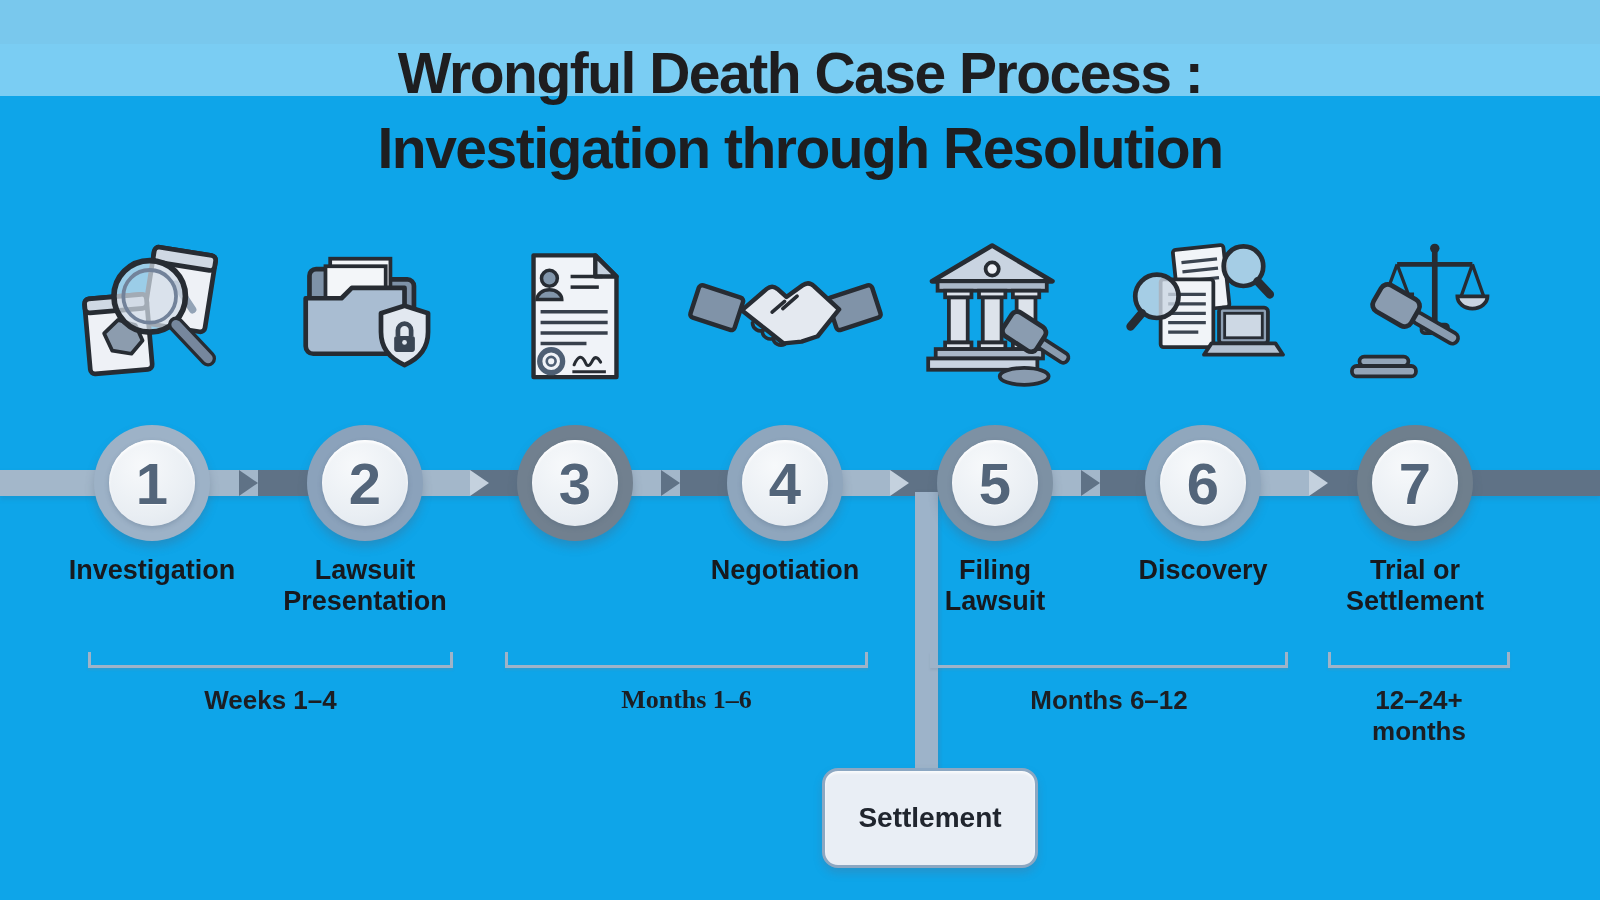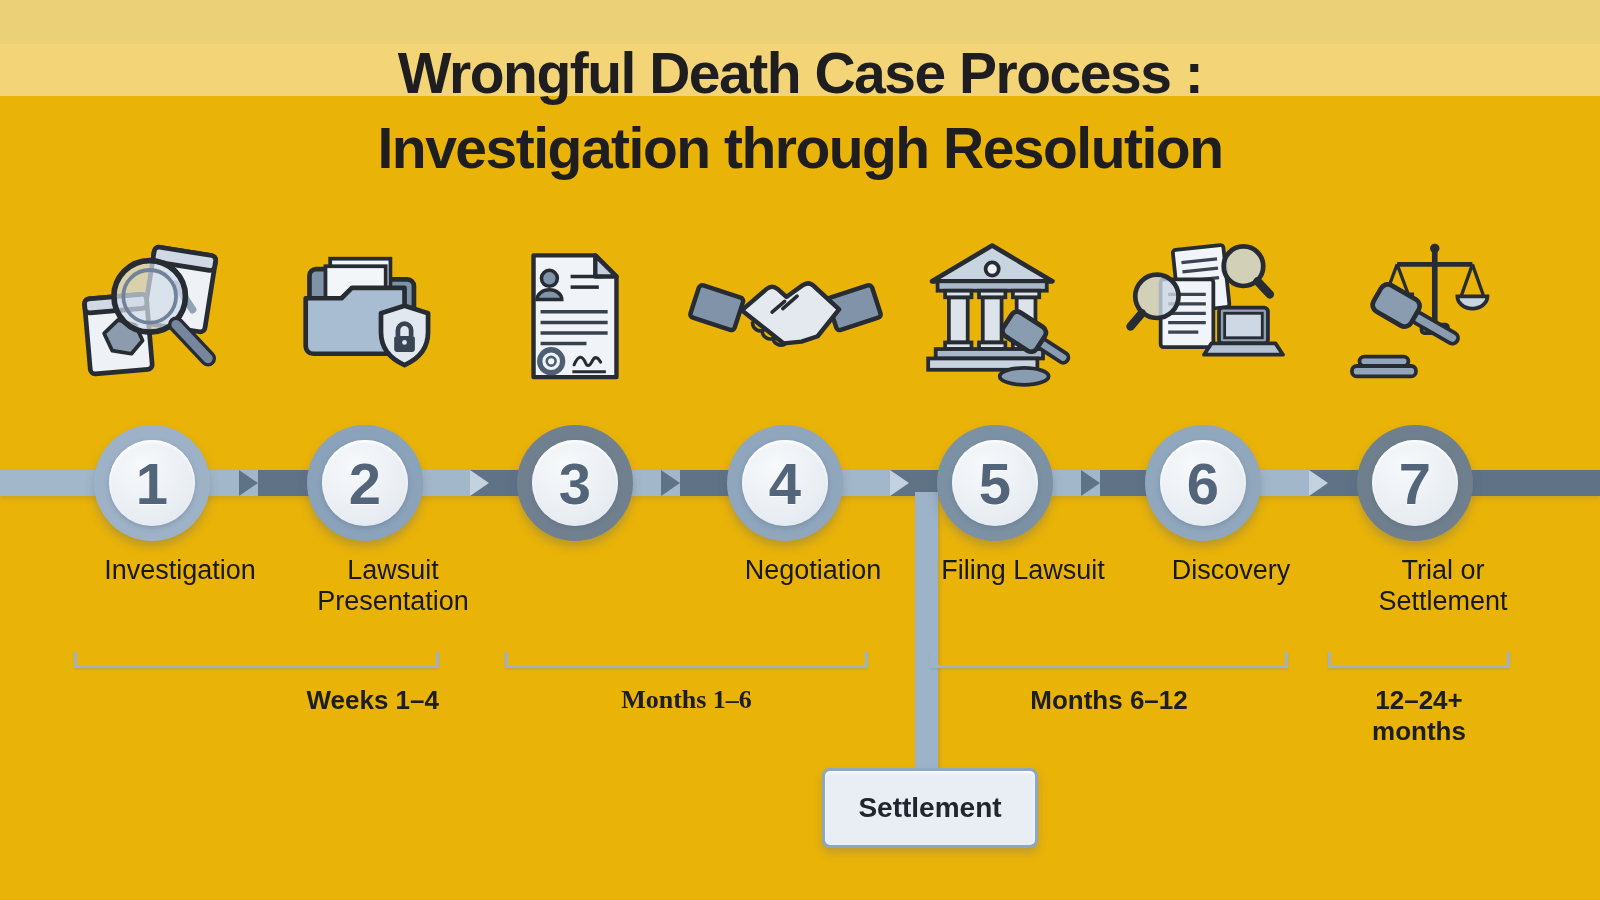--- a/index.html
+++ b/index.html
@@ -1,17 +1,17 @@
 <!DOCTYPE html>
 <html><head>
 <meta charset="utf-8">
 <style>
   html,body{margin:0;padding:0;}
   body{font-family:"Liberation Sans","DejaVu Sans",sans-serif;background:#eceae6;}
-  .stage{position:relative;width:1600px;height:900px;background:#eab308;overflow:hidden;margin:0 auto;}
+  .stage{position:relative;width:1600px;height:900px;background:#0ea5e9;overflow:hidden;margin:0 auto;}
 
   
   .strip-labels{position:absolute;left:0;top:549;width:100%;height:96px;background:rgba(255,255,255,.45);}
   .strip-bottom{position:absolute;left:0;top:856;width:100%;height:44px;background:rgba(110,125,145,.05);}
 
   
   .title{position:absolute;left:0;top:36px;width:100%;text-align:center;color:#1e1e20;
          font-weight:bold;font-size:57px;line-height:1.32;letter-spacing:-1.5px;}
 
   
@@ -19,40 +19,40 @@
         box-shadow:0 3px 5px rgba(60,80,105,.15);}
   .band-dark{position:absolute;top:0;height:26px;background:#5f7286;}
   .chev-dark{position:absolute;top:470px;width:0;height:0;border-top:13px solid transparent;
              border-bottom:13px solid transparent;border-left:19px solid #5f7286;z-index:1;}
   .chev-pale{position:absolute;top:470px;width:0;height:0;border-top:13px solid transparent;
              border-bottom:13px solid transparent;border-left:19px solid #c4d1de;z-index:1;}
 
   
   .connector{position:absolute;left:915px;top:492px;width:23px;height:280px;background:#9db3c9;
              box-shadow:2px 0 3px rgba(90,110,135,.25);}
-  .settlement-box{position:absolute;left:822px;top:768px;width:216px;height:80px;box-sizing:border-box;
-                  background:#e9eef5;border:3px solid #8ca7c2;border-radius:8px;
+  .settlement-box{position:absolute;left:822px;top:768px;width:216px;height:100px;box-sizing:border-box;
+                  background:#e9eef5;border:3px solid #8ca7c2;border-radius:16px;
                   display:flex;align-items:center;justify-content:center;
                   font-size:28px;font-weight:bold;color:#20252e;
                   box-shadow:0 5px 9px rgba(90,110,140,.3), inset 0 2px 3px rgba(255,255,255,.8);z-index:3;}
 
   
   .step{position:absolute;top:235px;width:220px;height:430px;}
   .icon{position:absolute;left:50%;top:0;transform:translateX(-50%);width:170px;height:165px;
         display:flex;align-items:center;justify-content:center;}
   .icon svg{overflow:visible;}
   .ring{position:absolute;left:52px;top:190px;width:116px;height:116px;border-radius:50%;
         background:#9db2c7;z-index:2;box-shadow:0 6px 10px rgba(75,95,120,.3);}
   .ring-inner{position:absolute;left:15px;top:15px;width:86px;height:86px;border-radius:50%;
         background:radial-gradient(circle at 38% 30%,#f7f9fb,#e9eef3 62%,#dde4ec);
         box-shadow:inset 0 2px 3px rgba(255,255,255,.95), 0 2px 5px rgba(70,90,115,.28);
         display:flex;align-items:center;justify-content:center;}
   .num{font-size:58px;font-weight:bold;color:#53657a;text-shadow:0 1px 1px rgba(255,255,255,.85);}
   .step-label{position:absolute;left:25px;top:320px;width:170px;text-align:center;
-        font-size:27px;font-weight:normal;line-height:1.15;color:#17191e;margin-left:28px;}
+        font-size:27px;font-weight:bold;line-height:1.15;color:#17191e;}
 
   
   .bracket-group{position:absolute;top:652px;text-align:center;}
   .bracket{height:13px;border-left:3px solid #9fb3c8;border-right:3px solid #9fb3c8;
            border-bottom:3px solid #9fb3c8;box-shadow:0 2px 2px rgba(120,140,160,.25);}
   .duration{margin-top:17px;font-size:26px;font-weight:600;color:#1c1e23;}
 </style>
 </head>
 <body>
 
@@ -264,21 +264,21 @@
       </svg>
     </div>
     <div class="ring" style="background: rgb(111, 127, 141);">
       <div class="ring-inner">
         <span class="num">7</span>
       </div>
     </div>
     <div class="step-label">Trial or Settlement</div>
   </div>
 
-  <div class="bracket-group" style="left:74px;width:365px;text-align:right;">
+  <div class="bracket-group" style="left:88px;width:365px;">
     <div class="bracket"></div>
     <div class="duration">Weeks 1–4</div>
   </div>
   <div class="bracket-group" style="left:505px;width:363px;font-family:Liberation Serif, serif;">
     <div class="bracket"></div>
     <div class="duration">Months 1–6</div>
   </div>
   <div class="bracket-group" style="left:930px;width:358px;">
     <div class="bracket"></div>
     <div class="duration">Months 6–12</div>

